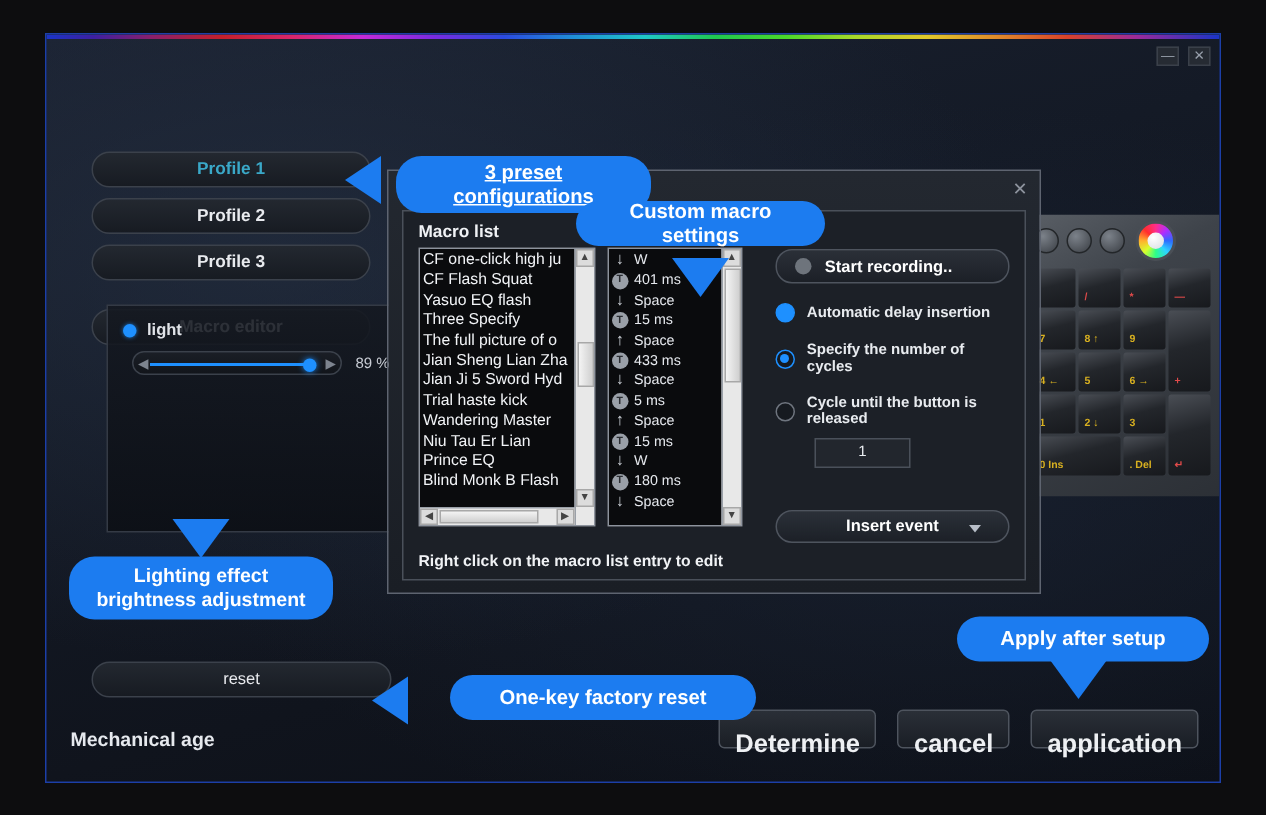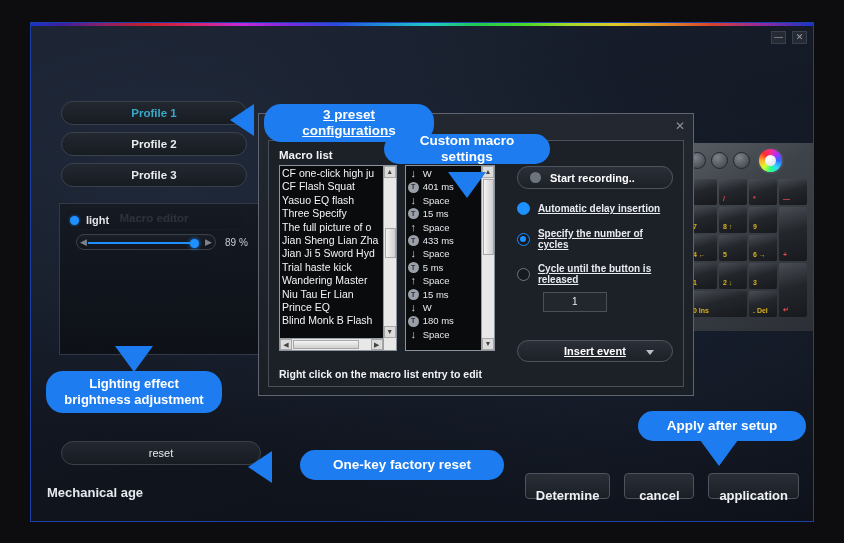--- a/index.html
+++ b/index.html
@@ -84,21 +84,21 @@
     border: 1px solid #3b414b; border-radius: 12px;
     color: #e8eaee; font-size: 11.5px; font-weight: bold;
     text-align: center; line-height: 22px; cursor: pointer;
     font-family: "Liberation Sans", sans-serif;
   }
   .pill-btn.active { color: #3aa8c8; }
   #macro-editor-btn { margin-top: 19px; }
 
   
   #light-panel {
-    position: absolute; left: 28px; top: 180px;
+    position: absolute; left: 40px; top: 180px;
     width: 200px; height: 152px;
     background: linear-gradient(180deg, rgba(20,24,32,0.88) 0%, rgba(12,15,21,0.9) 100%);
     border: 1px solid #343a45;
   }
   #light-row { display: flex; align-items: center; padding: 10px 10px 0 10px; }
   .radio-dot {
     width: 9px; height: 9px; border-radius: 50%;
     background: #1e90ff; flex: 0 0 auto; margin-right: 7px;
     box-shadow: 0 0 3px rgba(30,144,255,0.8);
   }
@@ -291,55 +291,55 @@
     width: 13px; height: 13px; border-radius: 50%;
     border: 1px solid #6f757f; flex: 0 0 auto;
     display: flex; align-items: center; justify-content: center;
     cursor: pointer; background: #161a20;
   }
   .radio.filled { background: #1e90ff; border-color: #1e90ff; }
   .radio.ring { border-color: #1e90ff; }
   .radio.ring::after {
     content: ""; width: 6px; height: 6px; border-radius: 50%; background: #1e90ff;
   }
-  .opt-label { color: #e8ebef; font-size: 10px; font-weight: bold; text-decoration: underline; }
+  .opt-label { color: #e8ebef; font-size: 10px; font-weight: bold; }
   #cycles-input {
     margin: 7px 0 0 26px; width: 64px; height: 20px;
     background: #22262d; border: 1px solid #4a505a;
     color: #e8ebef; font-size: 10px; text-align: center; line-height: 18px;
     cursor: text;
   }
   #insert-event-btn {
     margin-top: 28px; height: 22px;
     background: linear-gradient(180deg, #2b3038 0%, #1c2027 100%);
     border: 1px solid #4e545e; border-radius: 11px;
     color: #fff; font-size: 11px; font-weight: bold;
     display: flex; align-items: center; justify-content: center;
-    position: relative; cursor: pointer; text-decoration: underline;
+    position: relative; cursor: pointer;
   }
   #insert-event-btn .caret {
     position: absolute; right: 18px; top: 9px;
     width: 0; height: 0;
     border-left: 4px solid transparent; border-right: 4px solid transparent;
     border-top: 5px solid #b8bec8;
   }
   #macro-hint {
     margin-top: 6px; color: #f0f2f5; font-size: 10.5px; font-weight: bold;
   }
 
   
   #bottom-btns {
     position: absolute; right: 14px; bottom: 22px;
     display: flex; gap: 14px; z-index: 5;
   }
   .bot-btn {
     min-width: 70px; height: 22px; padding: 12px 10px;
     background: linear-gradient(180deg, #2a2f37 0%, #1a1e25 100%);
     border: 1px solid #4e545e; border-radius: 4px;
-    color: #eef0f3; font-size: 13px; font-weight: bold;
+    color: #eef0f3; font-size: 17px; font-weight: bold;
     text-align: center; line-height: 20px; cursor: pointer;
   }
 
   
   .callout {
     position: absolute; background: #1c7cf0; border-radius: 17px;
     color: #fff; font-size: 13.5px; font-weight: bold;
     text-align: center; display: flex; align-items: center; justify-content: center;
     line-height: 16px; padding: 5px 14px; z-index: 20;
     white-space: pre-line;

